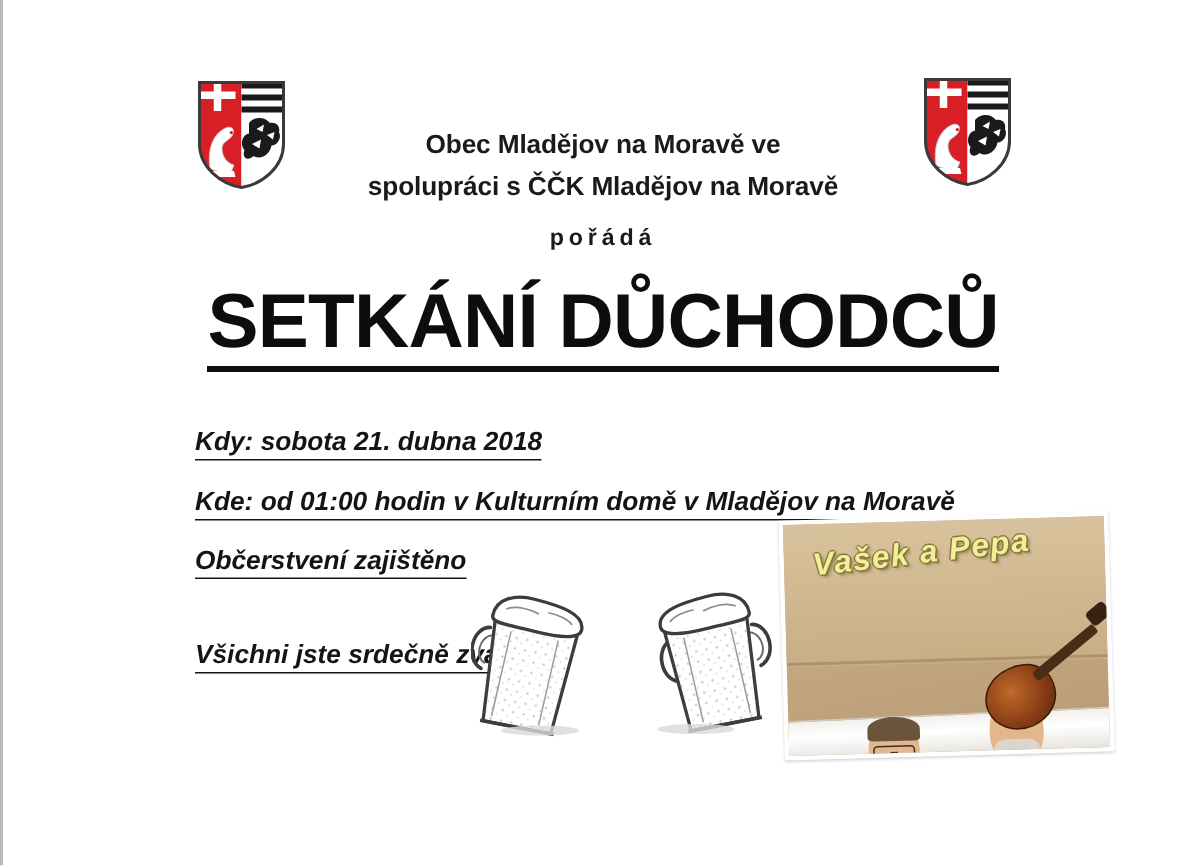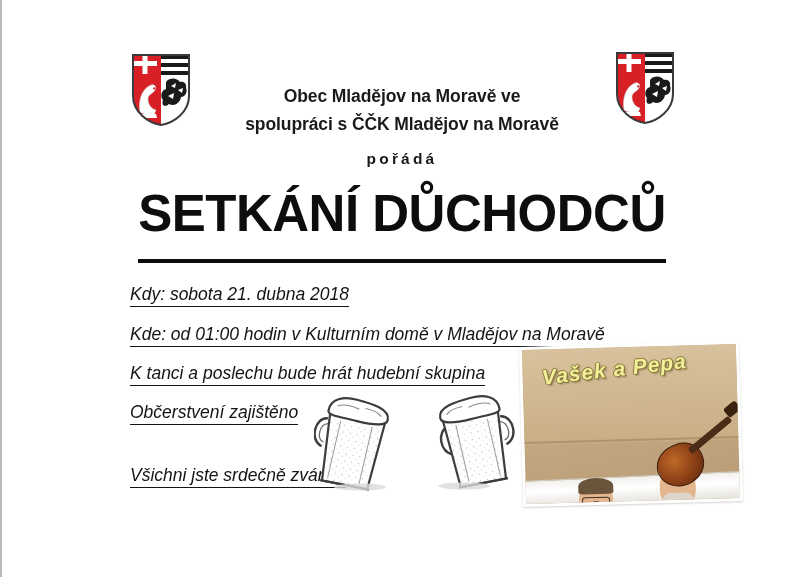--- a/index.html
+++ b/index.html
@@ -64,33 +64,33 @@
     text-align: center;
     font-size: 51px;
     font-weight: bold;
     color: #0d0d0d;
     letter-spacing: -0.5px;
     white-space: nowrap;
   }
   .main-title .tx {
     display: inline-block;
     border-bottom: 4px solid #0d0d0d;
-    padding-bottom: 16px;
+    padding-bottom: 1px;
   }
 
   
   .body-lines {
     position: absolute;
     left: 128px;
     top: 284px;
     width: 640px;
   }
   .bline {
     font-size: 17.5px;
-    font-weight: normal;
+    font-weight: bold;
     font-style: italic;
     color: #141414;
     white-space: nowrap;
     margin-bottom: 15px;
   }
   .bline .u {
     display: inline-block;
     border-bottom: 1.6px solid #141414;
     padding-bottom: 1px;
   }
@@ -353,23 +353,20 @@
     <span class="tx">SETKÁNÍ DŮCHODCŮ</span>
   </div>
 
   <div class="body-lines">
     <div class="bline l1">
       <span class="u">Kdy: sobota 21. dubna 2018</span>
     </div>
     <div class="bline l2">
       <span class="u">Kde: od 01:00 hodin v Kulturním domě v Mladějov na Moravě</span>
     </div>
-    <div class="bline l3">
-      <span class="u">K tanci a poslechu bude hrát hudební skupina</span>
-    </div>
     <div class="bline l4">
       <span class="u">Občerstvení zajištěno</span>
     </div>
     <div class="bline l5">
       <span class="u">Všichni jste srdečně zváni!!!</span>
     </div>
   </div>
 
   <div class="mugs">
     <svg viewBox="0 0 205 112" xmlns="http://www.w3.org/2000/svg" aria-hidden="true">

